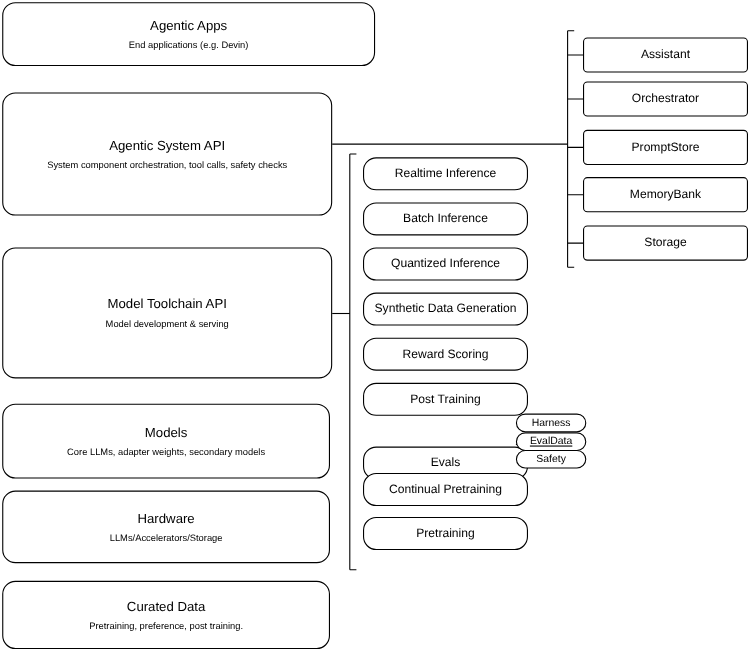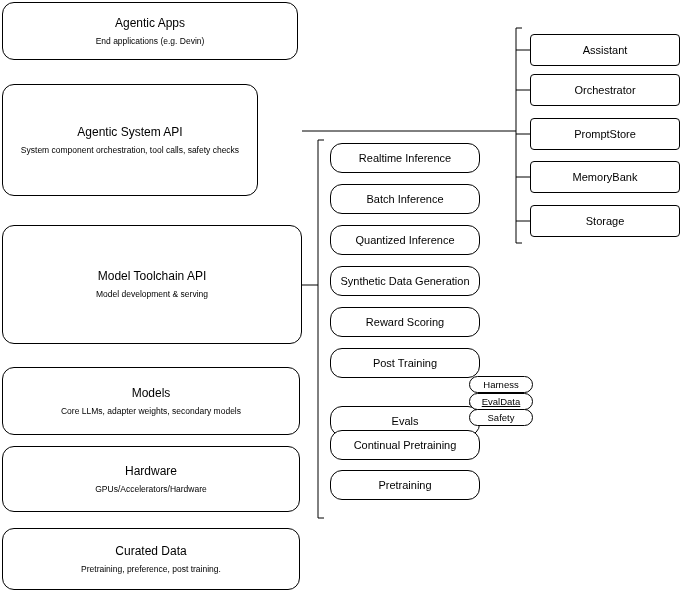--- a/index.html
+++ b/index.html
@@ -78,43 +78,43 @@
     <path d="M516 134 L530 134" stroke="#000" stroke-width="1" fill="none"></path>
     <path d="M516 177 L530 177" stroke="#000" stroke-width="1" fill="none"></path>
     <path d="M516 221 L530 221" stroke="#000" stroke-width="1" fill="none"></path>
 
     <path d="M302 285 L318 285" stroke="#000" stroke-width="1" fill="none"></path>
     <path d="M318 140 L324 140 M318 140 L318 518 M318 518 L324 518" stroke="#000" stroke-width="1" fill="none"></path>
 
     <path d="M480 404 L469 404" stroke="#000" stroke-width="1" fill="none"></path>
   </svg>
 
-  <div class="node layer" style="left:2px; top:2px; width:296px; height:58px;">
+  <div class="node layer" style="left:2px; top:2px; width:339px; height:58px;">
     <div class="title">Agentic Apps</div>
     <div class="sub">End applications (e.g. Devin)</div>
   </div>
 
-  <div class="node layer" style="left:2px; top:84px; width:256px; height:112px;">
+  <div class="node layer" style="left:2px; top:84px; width:300px; height:112px;">
     <div class="title">Agentic System API</div>
     <div class="sub">System component orchestration, tool calls, safety checks</div>
   </div>
 
   <div class="node layer" style="left:2px; top:225px; width:300px; height:119px;">
     <div class="title">Model Toolchain API</div>
     <div class="sub">Model development &amp; serving</div>
   </div>
 
   <div class="node layer" style="left:2px; top:367px; width:298px; height:68px;">
     <div class="title">Models</div>
     <div class="sub">Core LLMs, adapter weights, secondary models</div>
   </div>
 
   <div class="node layer" style="left:2px; top:446px; width:298px; height:66px;">
     <div class="title">Hardware</div>
-    <div class="sub">GPUs/Accelerators/Hardware</div>
+    <div class="sub">LLMs/Accelerators/Storage</div>
   </div>
 
   <div class="node layer" style="left:2px; top:528px; width:298px; height:62px;">
     <div class="title">Curated Data</div>
     <div class="sub">Pretraining, preference, post training.</div>
   </div>
 
   <div class="node cap" style="left:330px; top:143px; width:150px; height:30px;">
     <div>Realtime Inference</div>
   </div>

